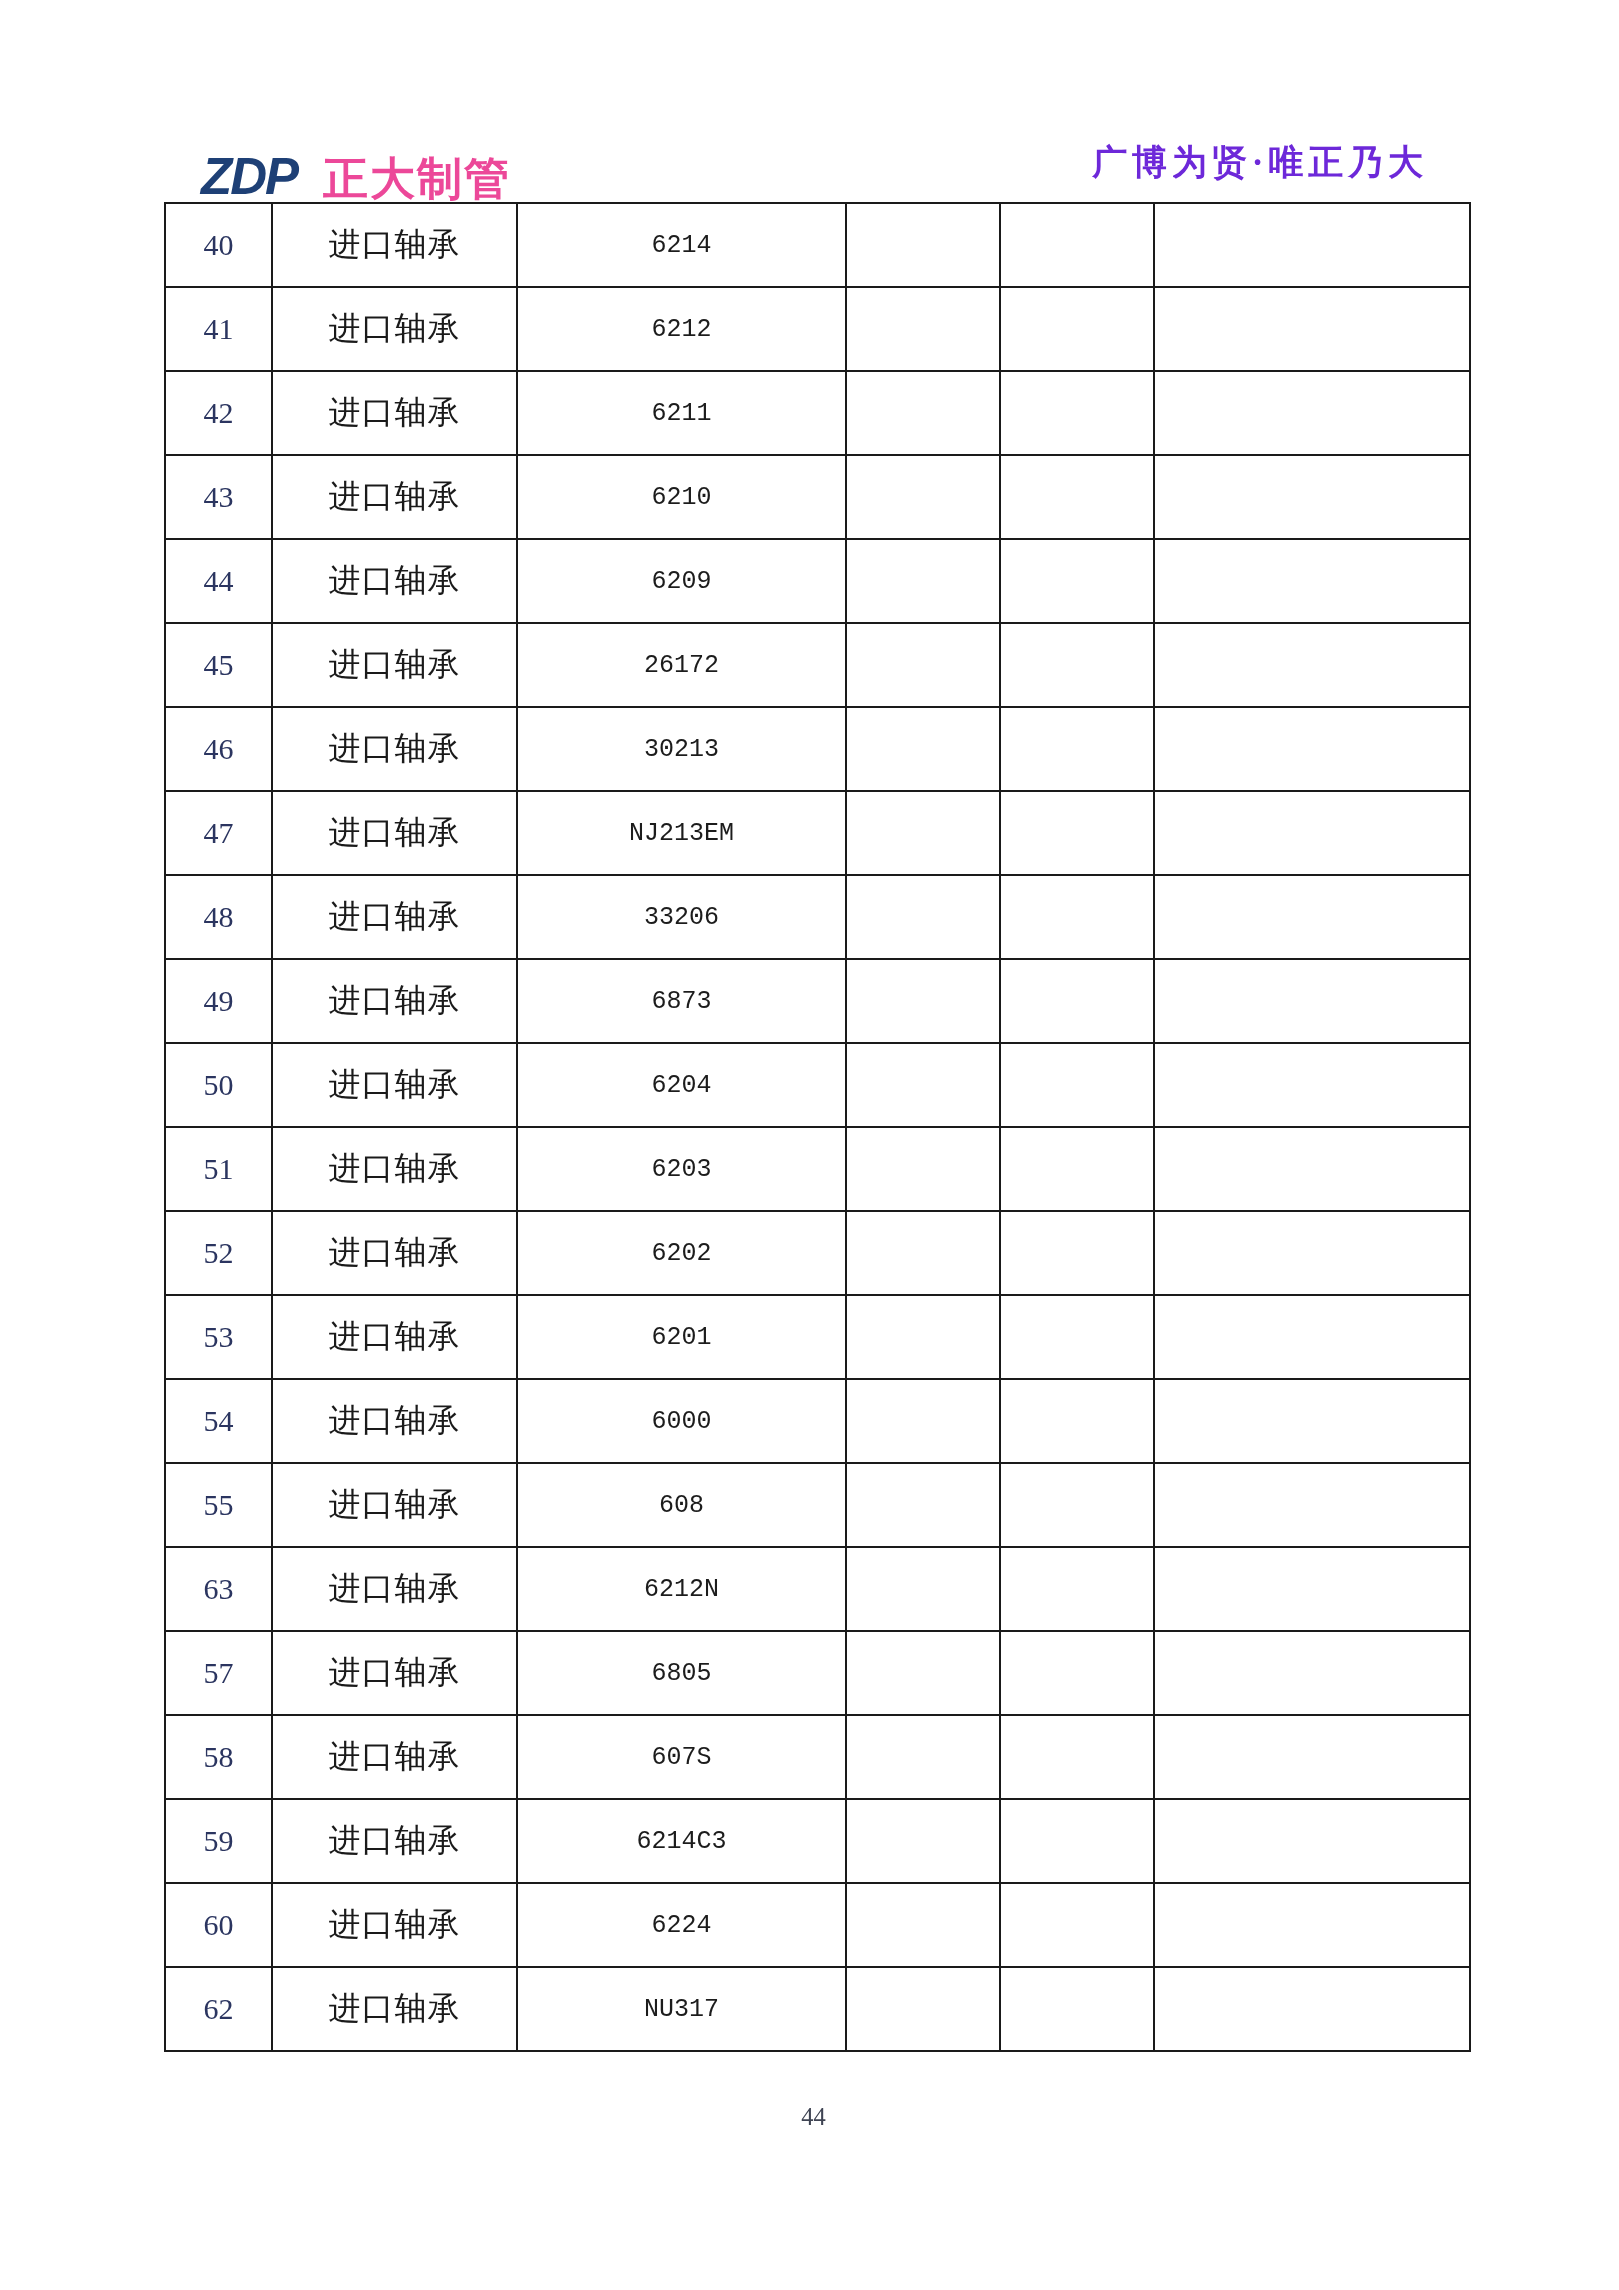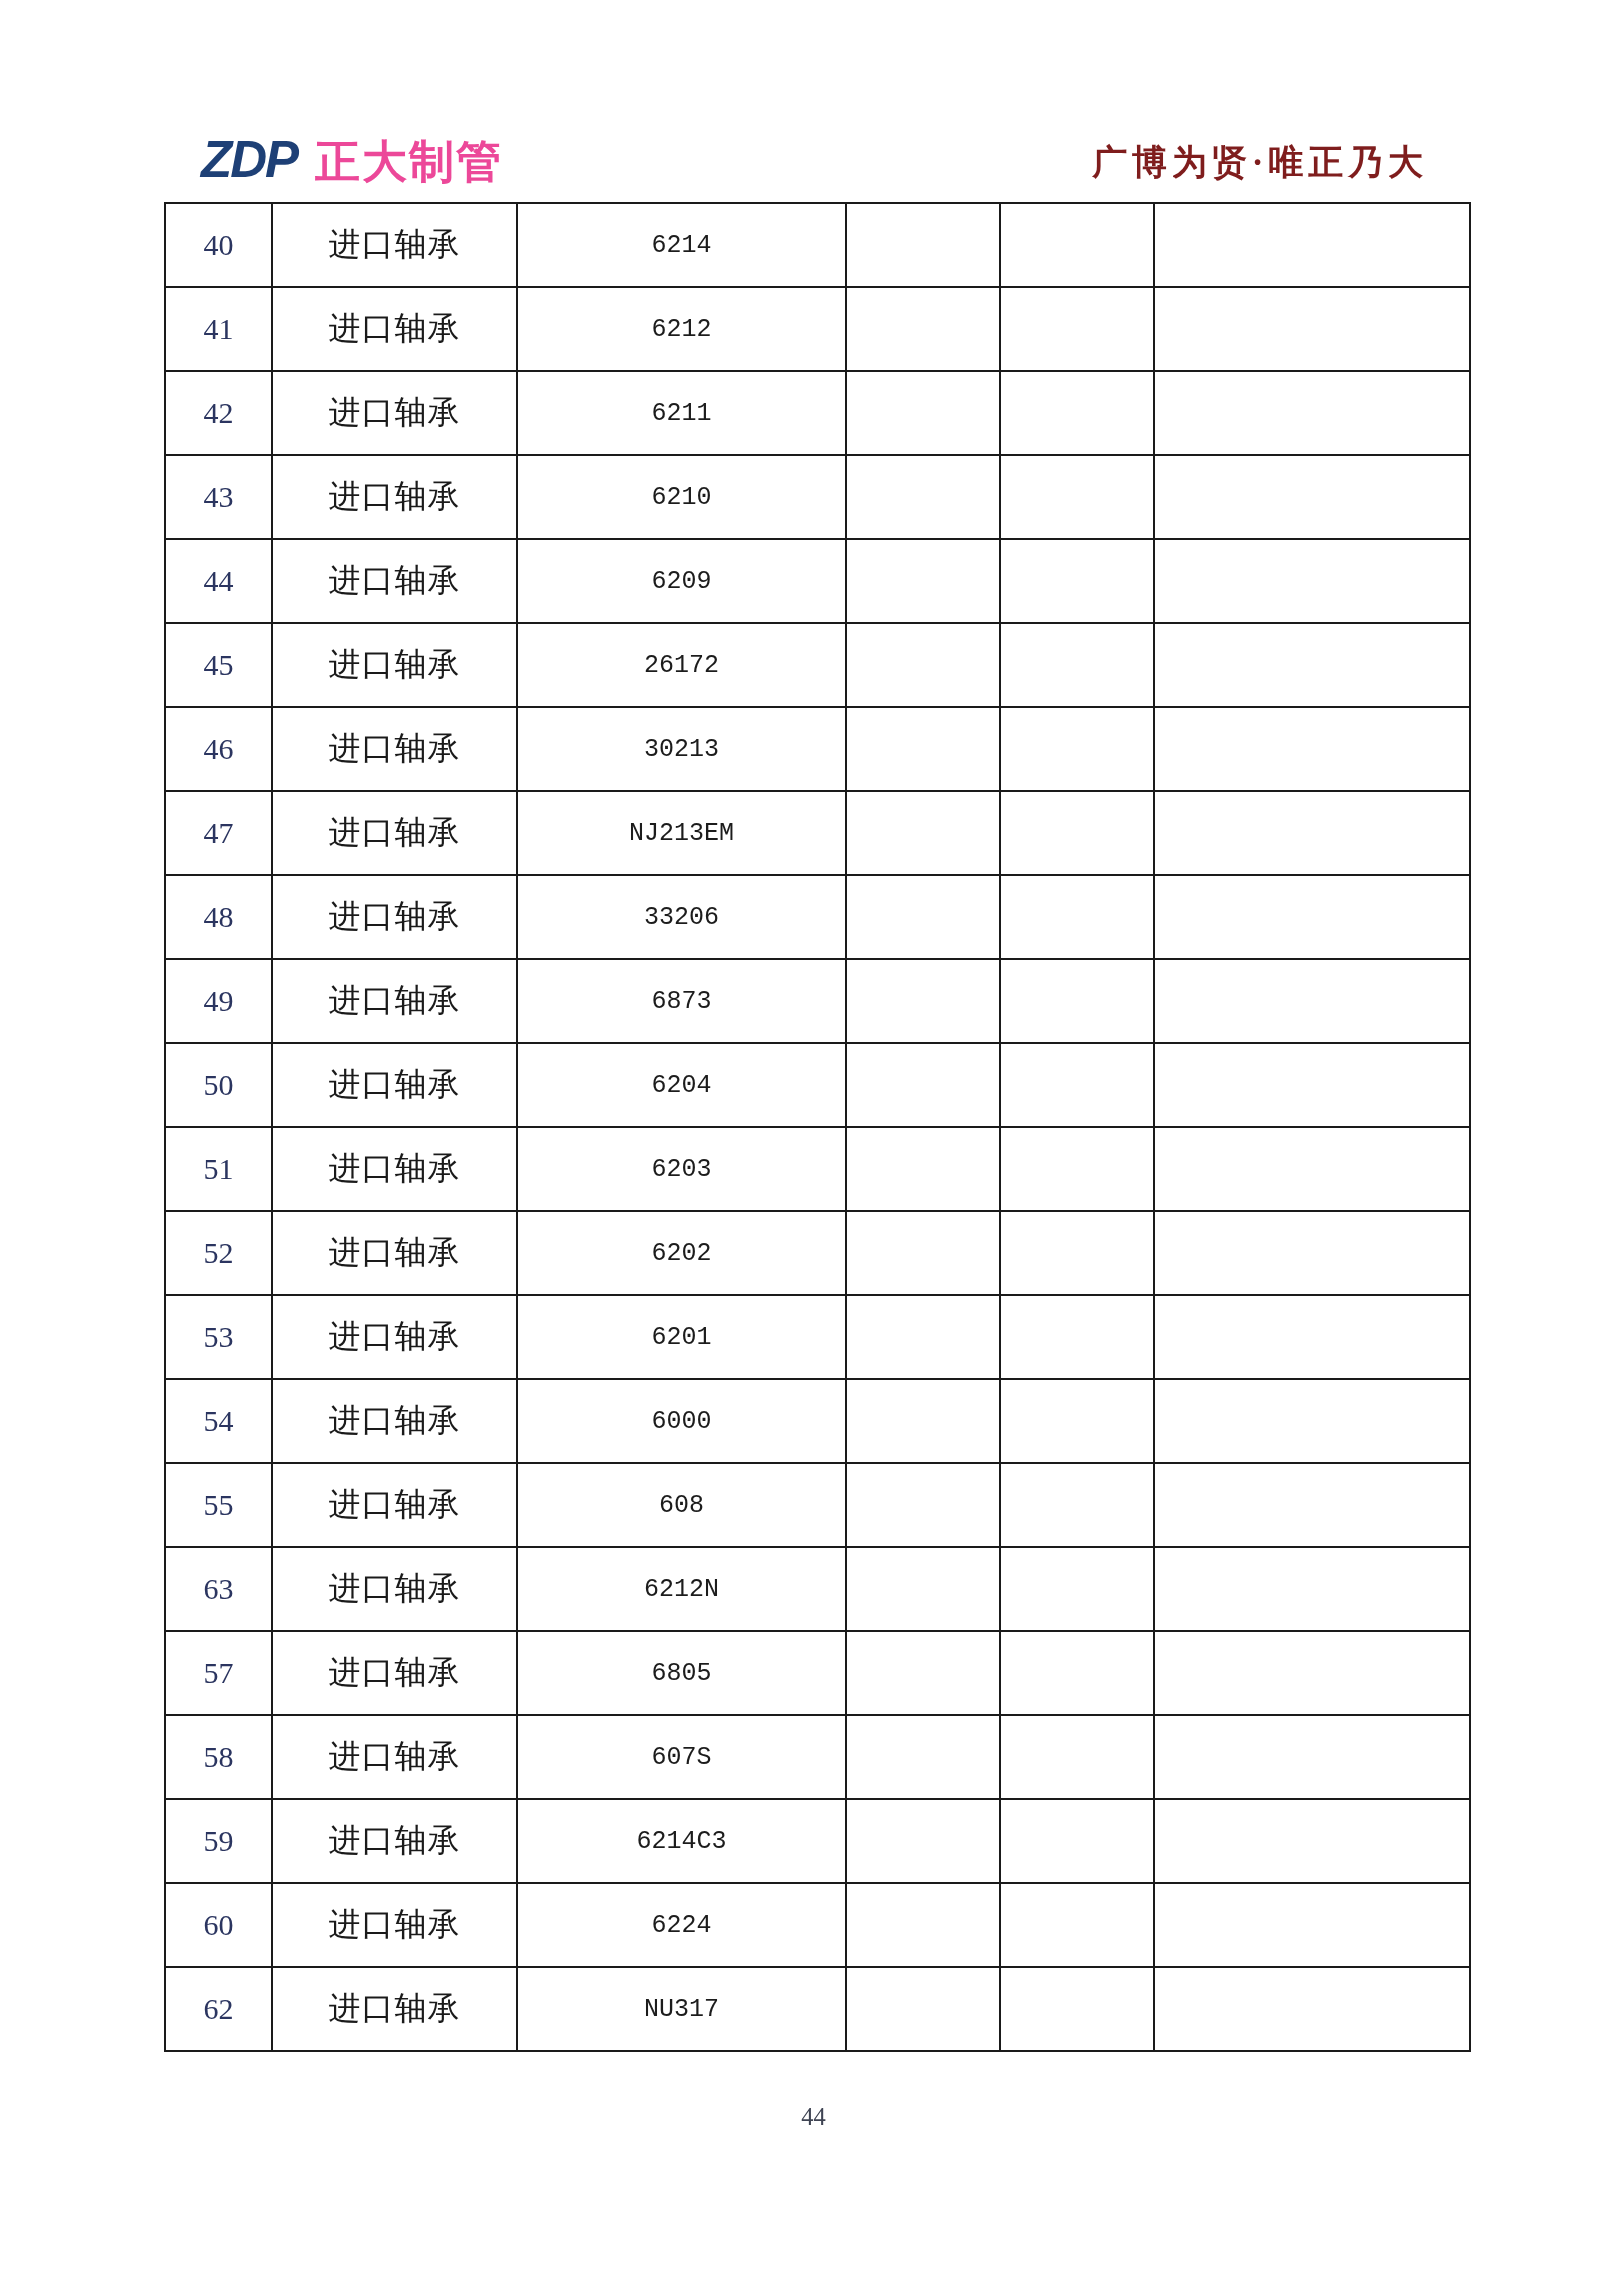--- a/index.html
+++ b/index.html
@@ -17,24 +17,24 @@
   }
 
   
   .header {
     position: absolute;
     left: 0; top: 0; width: 100%; height: 202px;
   }
   .logo {
     position: absolute;
     left: 201px;
-    top: 134px;
+    top: 151px;
     display: flex;
     align-items: baseline;
-    gap: 18px;
+    gap: 26px;
     white-space: nowrap;
   }
   .logo-zdp {
     font-family: "Liberation Sans", sans-serif;
     font-weight: 900;
     font-style: italic;
     font-size: 51px;
     line-height: 1;
     letter-spacing: -2px;
     color: #1e4076;
@@ -48,21 +48,21 @@
     letter-spacing: 2px;
   }
   .slogan {
     position: absolute;
     right: 191px;
     top: 145px;
     font-family: "Liberation Serif", serif;
     font-weight: 700;
     font-size: 35px;
     line-height: 1;
-    color: #7f1d1d;
+    color: #6d28d9;
     letter-spacing: 4.9px;
     white-space: nowrap;
   }
 
   
   table.parts {
     position: absolute;
     left: 164px;
     top: 202px;
     width: 1306px;

